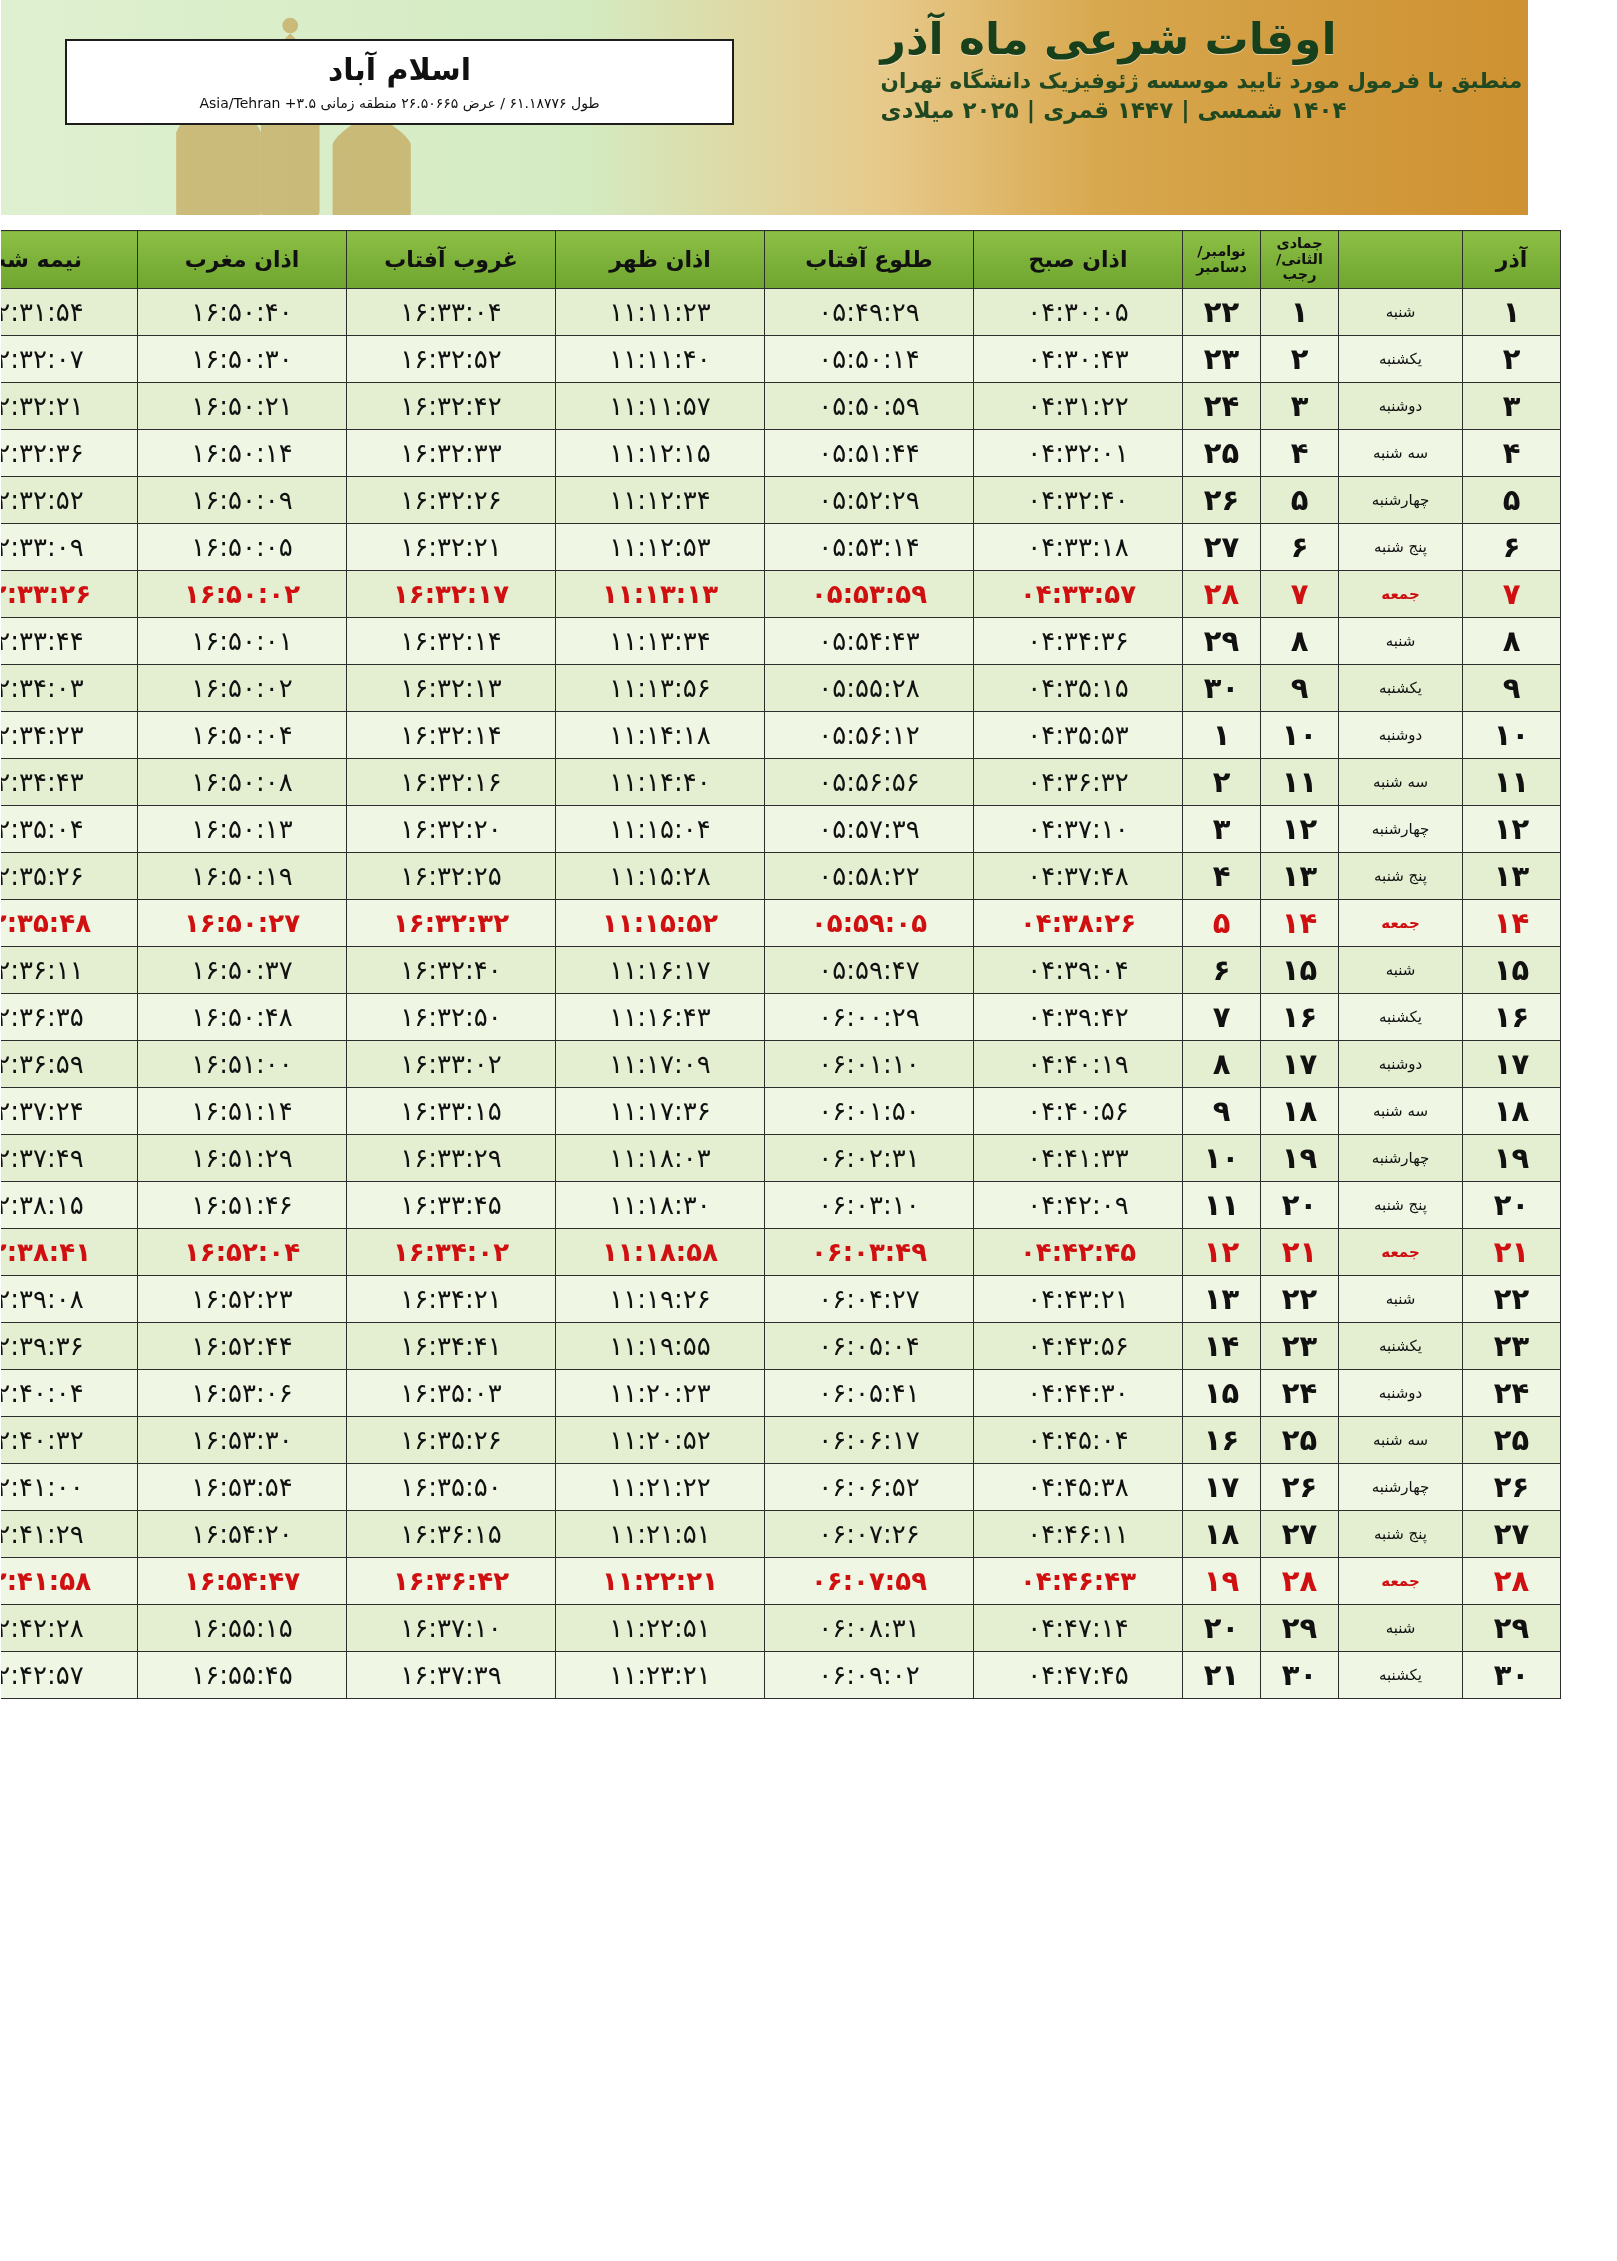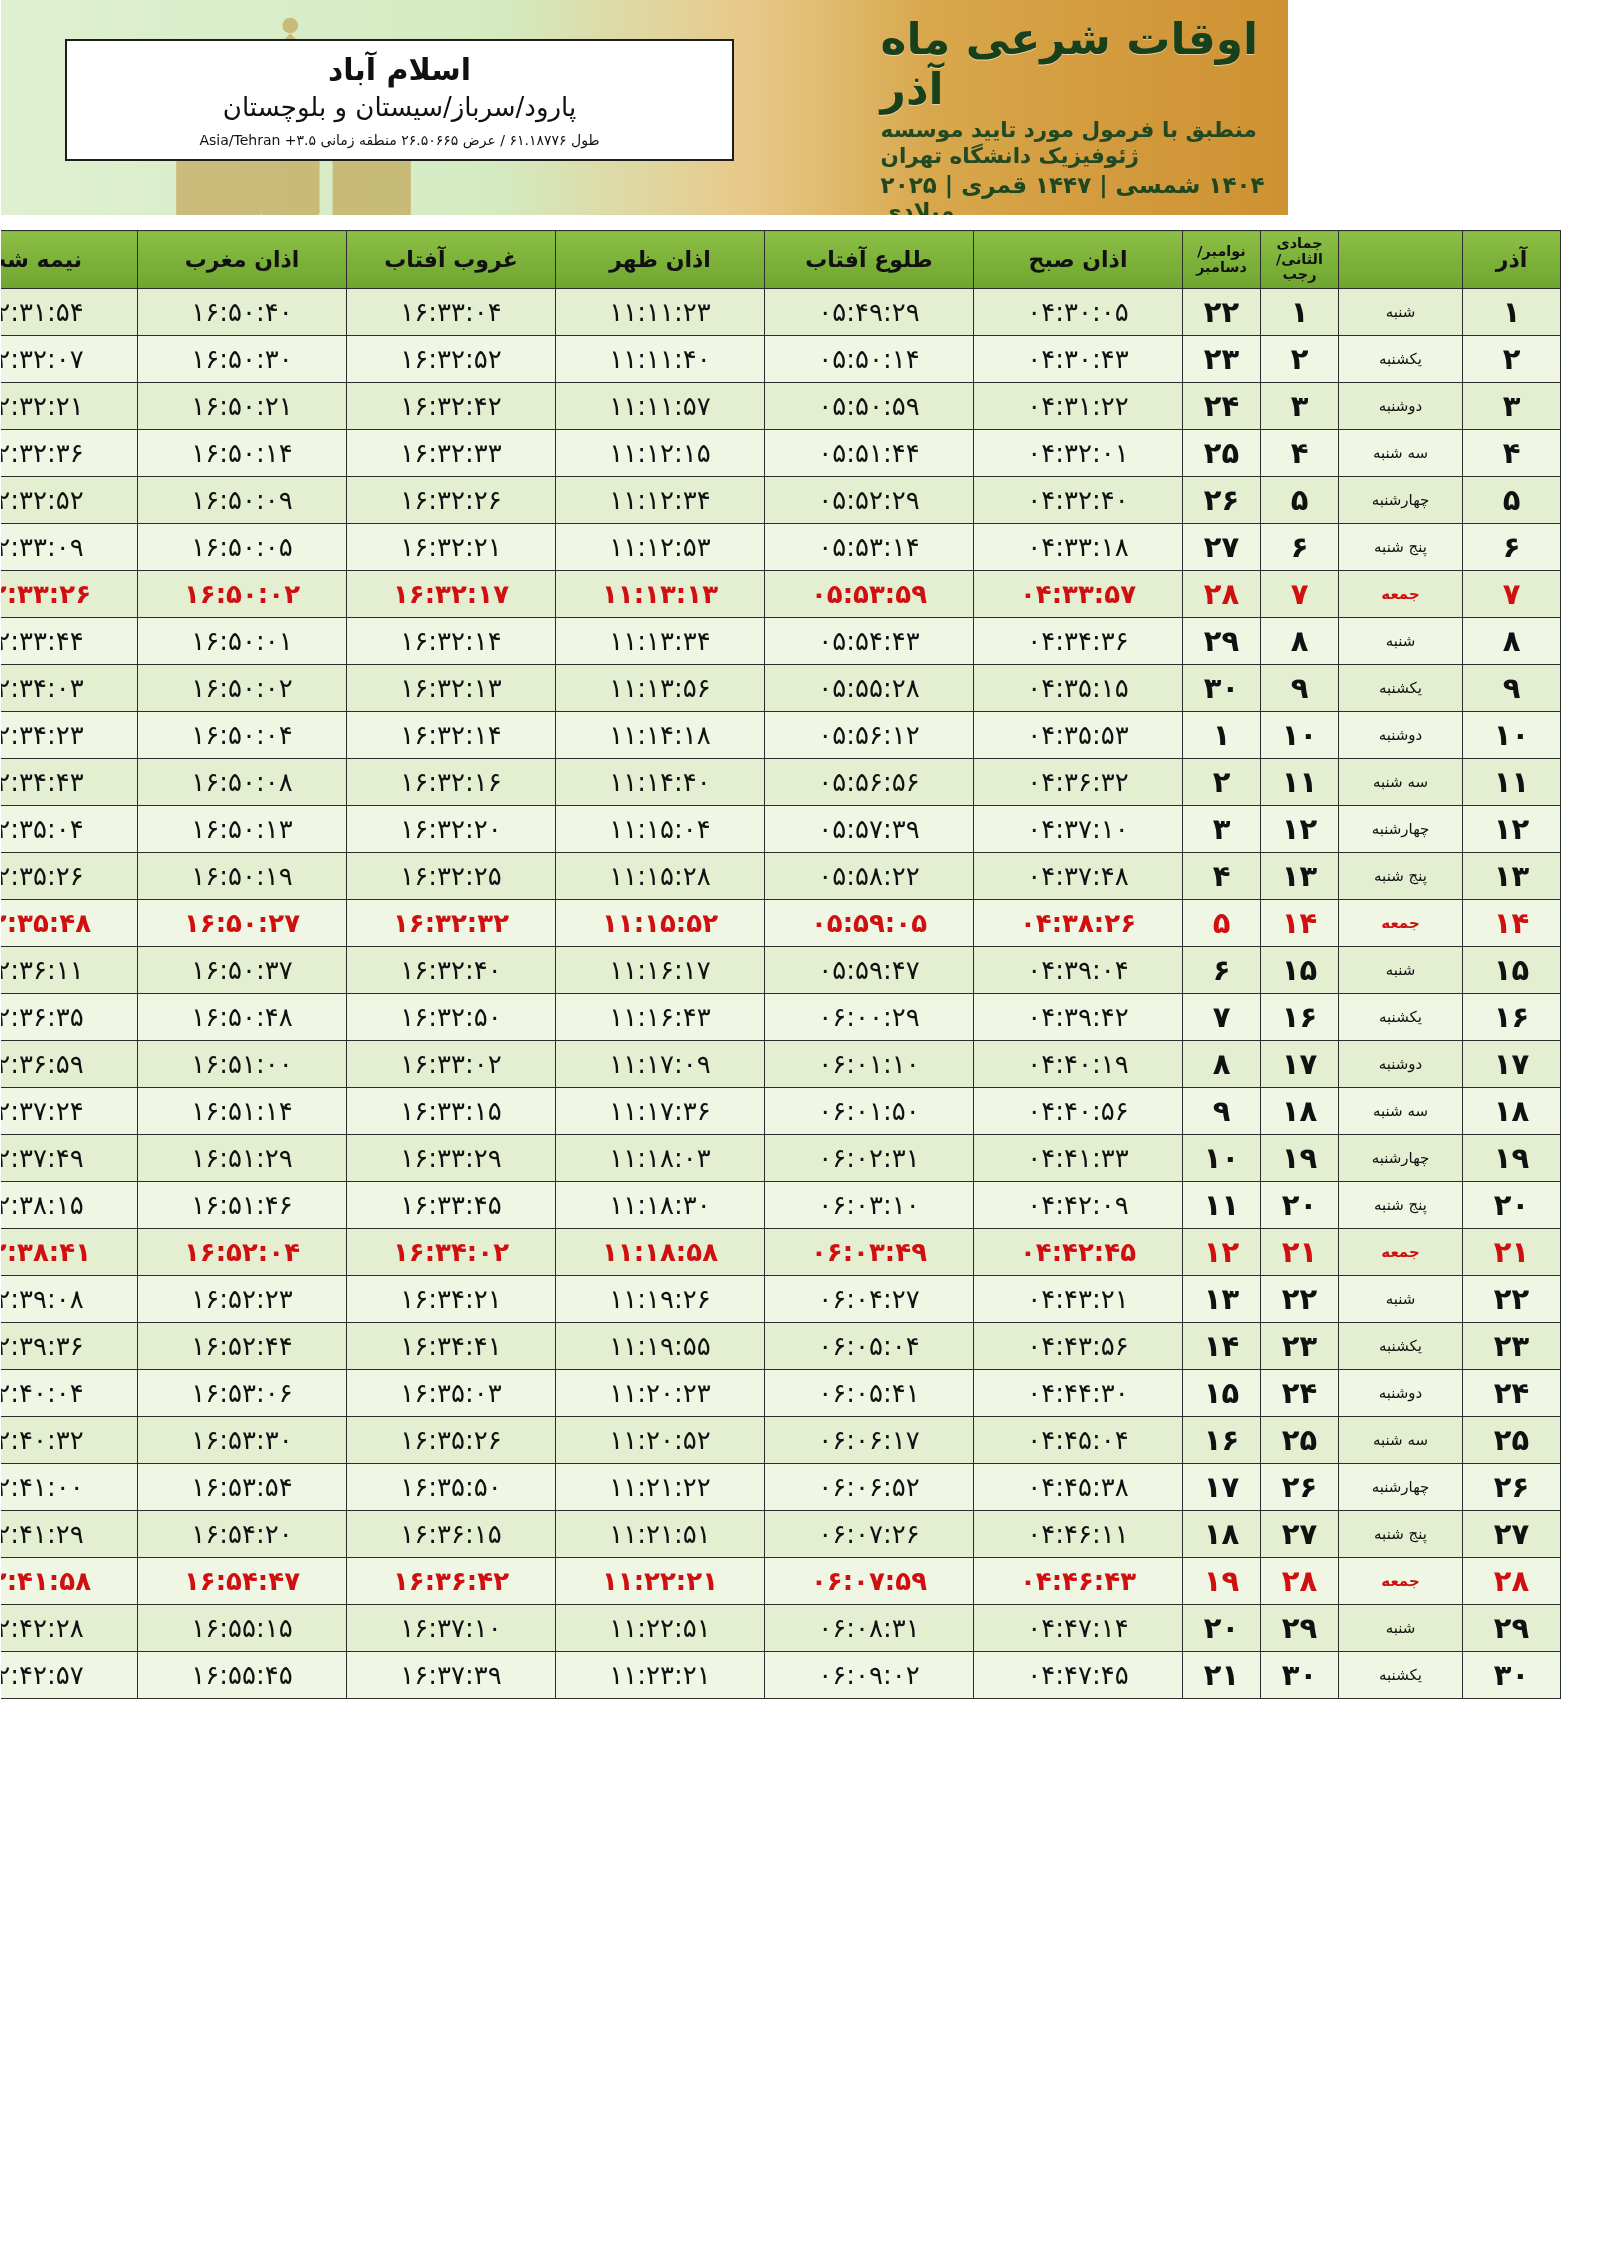--- a/index.html
+++ b/index.html
@@ -5,21 +5,21 @@
   html,body{margin:0;padding:0;}
   body{
     width:1618px;height:2261px;
     background:#ffffff;
     font-family:"DejaVu Sans","Liberation Sans",sans-serif;
     overflow:hidden;
     position:relative;
   }
   
   .header{
-    position:absolute;left:0;top:0;width:1288px;height:215px;
+    position:absolute;left:0;top:0;width:1528px;height:215px;
     background:linear-gradient(90deg,#dff0d0 0%,#d4ebc2 38%,#e7c98a 58%,#d8a84e 72%,#c98f35 100%);
     overflow:hidden;
   }
   .header .leftwash{
     position:absolute;right:0;top:0;width:685px;height:215px;
     background:linear-gradient(90deg,rgba(255,255,255,0) 0%,rgba(255,255,255,0.0) 40%,rgba(224,154,40,0.25) 100%);
   }
   .mosque{
     position:absolute;left:98px;top:-6.5px;width:391px;height:222px;
     opacity:.55;
@@ -105,21 +105,20 @@
   </svg>
 
   <div class="title-block">
     <div class="main-title">اوقات شرعی ماه آذر</div>
     <div class="sub-title">منطبق با فرمول مورد تایید موسسه ژئوفیزیک دانشگاه تهران</div>
     <div class="date-line">۱۴۰۴ شمسی | ۱۴۴۷ قمری | ۲۰۲۵ میلادی</div>
   </div>
 
   <div class="citybox">
     <div class="city-name">اسلام آباد</div>
-    <div class="city-sub">پارود/سرباز/سیستان و بلوچستان</div>
     <div class="city-coord">طول ۶۱.۱۸۷۷۶ / عرض ۲۶.۵۰۶۶۵ منطقه زمانی Asia/Tehran +۳.۵</div>
   </div>
 
 </div>
 
 <div class="tablewrap">
   <table>
     <colgroup>
       <col class="colw1">
         <col class="colw2">

